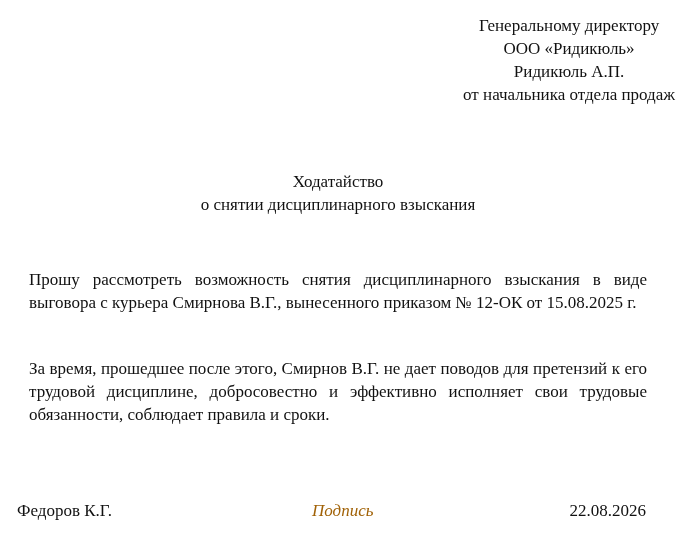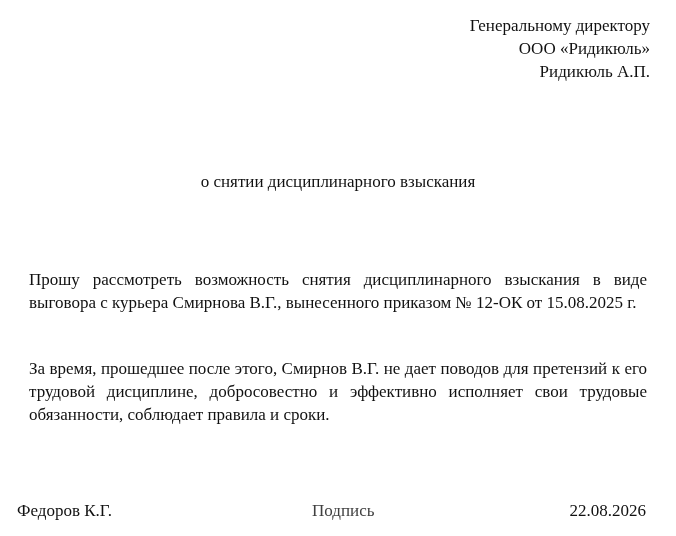--- a/index.html
+++ b/index.html
@@ -11,23 +11,23 @@
       width: 676px;
       height: 536px;
       position: relative;
       overflow: hidden;
       font-family: "Liberation Serif", "DejaVu Serif", serif;
       color: #111111;
       font-size: 17px;
     }
     .addressee {
       position: absolute;
-      right: 26px;
+      right: 1px;
       top: 14px;
-      text-align: right;
+      text-align: center;
       line-height: 23px;
     }
     .addressee div { white-space: nowrap; }
     .title-block {
       position: absolute;
       left: 0;
       right: 0;
       top: 170px;
       text-align: center;
       line-height: 23px;
@@ -51,37 +51,40 @@
       line-height: 23px;
       text-align: right;
     }
     .footer .name {
       position: absolute;
       left: 17px;
     }
     .footer .signature {
       position: absolute;
       left: 312px;
-      color: #404040;
+      font-style: italic;
+      color: #a16207;
     }
     .footer .date {
       position: absolute;
       right: 30px;
     }
   </style>
 </head>
 <body>
 
 <div class="addressee">
   <div>Генеральному директору</div>
   <div>ООО «Ридикюль»</div>
   <div>Ридикюль А.П.</div>
+  <div>от начальника отдела продаж</div>
 </div>
 
 <div class="title-block">
+  <div>Ходатайство</div>
   <div>о снятии дисциплинарного взыскания</div>
 </div>
 
 <p class="para para1">Прошу рассмотреть возможность снятия дисциплинарного взыскания в виде выговора с курьера Смирнова В.Г., вынесенного приказом № 12-ОК от 15.08.2025 г.</p>
 <p class="para para2">За время, прошедшее после этого, Смирнов В.Г. не дает поводов для претензий к его трудовой дисциплине, добросовестно и эффективно исполняет свои трудовые обязанности, соблюдает правила и сроки.</p>
 
 <div class="footer">
   <span class="name">Федоров К.Г.</span>
   <span class="signature">Подпись</span>
   <span class="date">22.08.2026</span>

